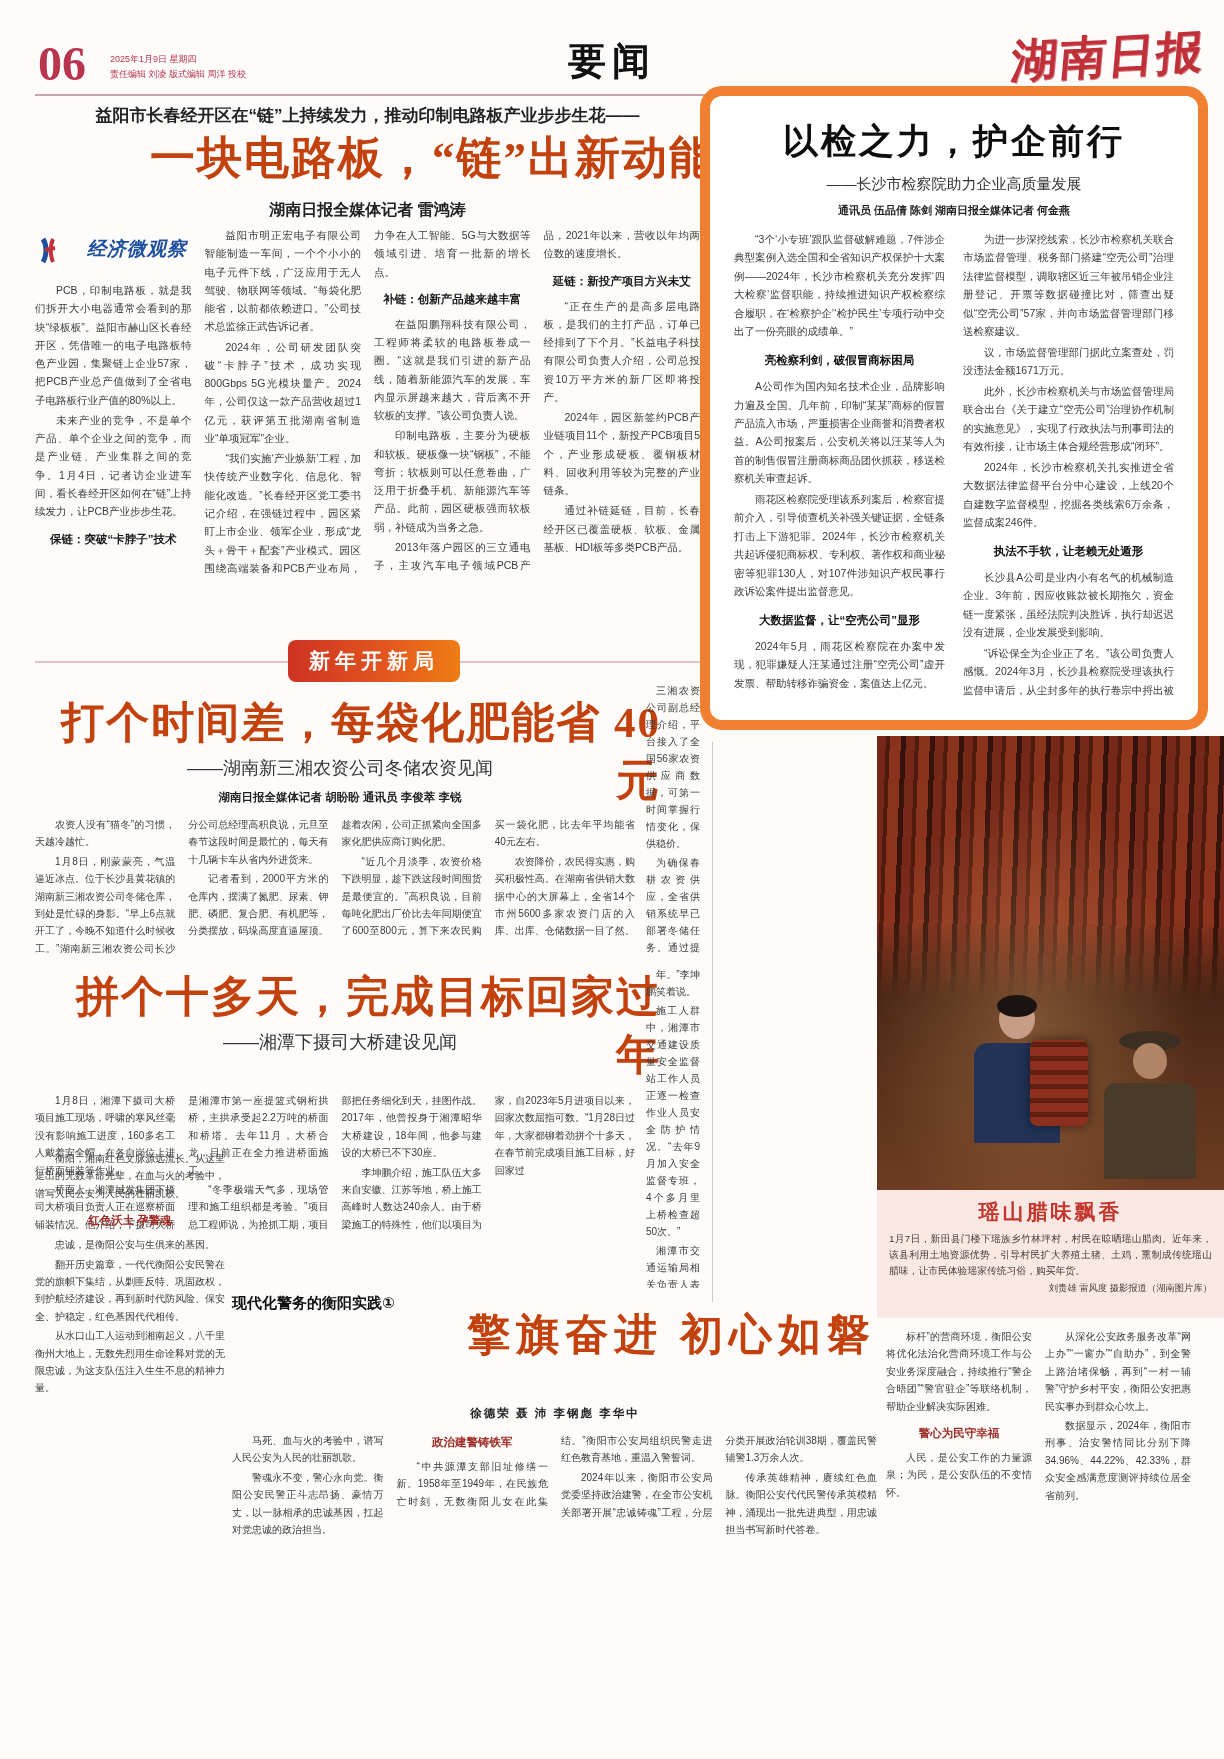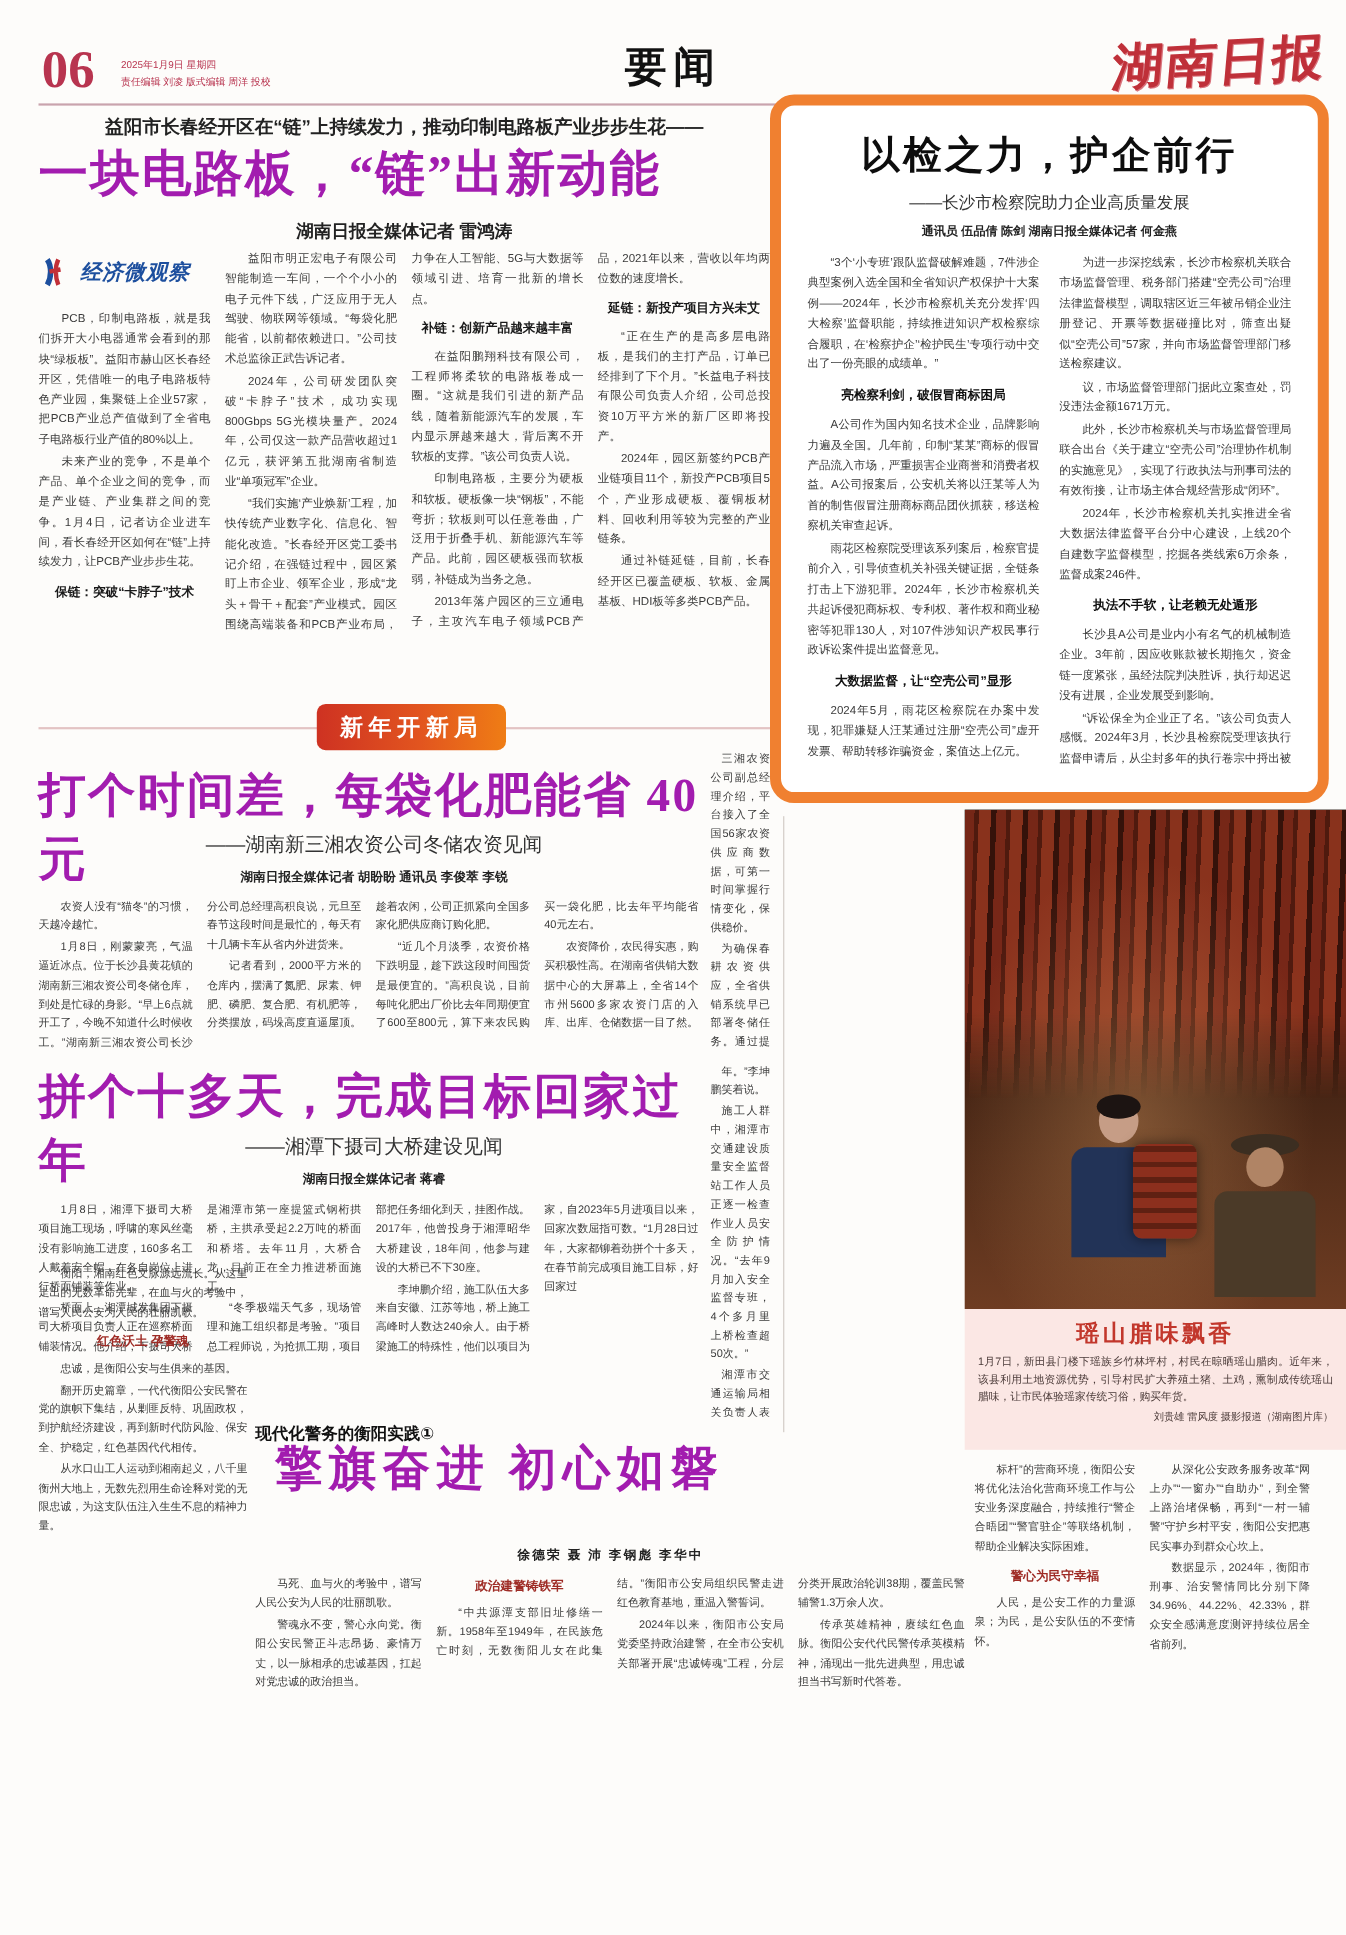--- a/index.html
+++ b/index.html
@@ -10,32 +10,32 @@
            font-size:48px;font-weight:bold;color:#b8344f;line-height:1;}
   .dateblock{position:absolute;left:110px;top:52px;color:#b8344f;font-size:9px;line-height:1.7;}
   .sectiontitle{position:absolute;left:0;right:0;top:36px;text-align:center;font-size:38px;
                 font-weight:900;letter-spacing:6px;color:#111;}
   .masthead{position:absolute;right:20px;top:26px;font-family:"Liberation Serif","DejaVu Serif",serif;
             font-size:46px;font-weight:bold;color:#bf3039;transform:skewX(-8deg) rotate(-3deg);
             letter-spacing:2px;text-shadow:1px 1px 0 #d9747d;}
   .header-rule{position:absolute;left:35px;top:94px;width:1005px;height:2px;background:#c9a3ad;}
   
   .kicker{position:absolute;text-align:center;font-weight:bold;color:#222;}
-  .headline{position:absolute;text-align:left;font-family:"Liberation Serif","DejaVu Serif",serif;
-            font-weight:900;color:#a21caf;letter-spacing:2px;}
+  .headline{position:absolute;text-align:right;font-family:"Liberation Serif","DejaVu Serif",serif;
+            font-weight:900;color:#c2410c;letter-spacing:2px;margin-left:16px;}
   .subtitle{position:absolute;text-align:center;color:#333;}
   .byline{position:absolute;text-align:center;font-weight:bold;color:#222;}
   .body-cols{position:absolute;font-size:10.5px;line-height:1.74;text-align:justify;color:#3a3a3a;overflow:hidden;}
   .body-cols p{margin:0 0 2px 0;text-indent:2em;}
   .body-cols .sub{font-weight:bold;text-align:center;text-indent:0;font-size:11.5px;color:#1a1a1a;margin:8px 0 6px;}
   .red-subs .sub{color:#9e2b25;}
   .narrow-col{position:absolute;font-size:10px;line-height:1.7;text-align:justify;color:#3a3a3a;overflow:hidden;}
   .narrow-col p{margin:0 0 2px 0;text-indent:1em;}
   
-  .ecobox{display:flex;align-items:flex-start;gap:6px;padding:6px 2px 10px;margin-bottom:6px;}
+  .ecobox{display:flex;align-items:flex-end;gap:20px;padding:6px 2px 10px;margin-bottom:6px;}
   .ecobox .label{font-size:19px;font-weight:900;color:#1d4f9e;font-style:italic;letter-spacing:1px;}
   
   .hotbox{position:absolute;left:700px;top:86px;width:508px;height:644px;border:10px solid #f08030;
           border-radius:22px;background:#fff;box-sizing:border-box;padding:18px 24px;}
   .hotbox .h{font-family:"Liberation Serif","DejaVu Serif",serif;font-size:35px;font-weight:900;
              text-align:center;letter-spacing:3px;color:#0d0d0d;margin-top:4px;}
   .hotbox .s{font-size:15px;text-align:center;color:#333;margin-top:10px;}
   .hotbox .b{font-size:11px;font-weight:bold;text-align:center;color:#222;margin-top:9px;}
   .hotbox .cols{column-count:2;column-gap:18px;margin-top:12px;height:482px;
                 font-size:10.5px;line-height:1.76;text-align:justify;color:#3a3a3a;overflow:hidden;}
@@ -148,21 +148,20 @@
       <p>“近几个月淡季，农资价格下跌明显，趁下跌这段时间囤货是最便宜的。”高积良说，目前每吨化肥出厂价比去年同期便宜了600至800元，算下来农民购买一袋化肥，比去年平均能省40元左右。</p>
       <p>农资降价，农民得实惠，购买积极性高。在湖南省供销大数据中心的大屏幕上，全省14个市州5600多家农资门店的入库、出库、仓储数据一目了然。</p>
     </div>
   <div class="narrow-col" style="left:646px;top:682px;width:54px;height:276px;">
       <p>三湘农资公司副总经理介绍，平台接入了全国56家农资供应商数据，可第一时间掌握行情变化，保供稳价。</p>
       <p>为确保春耕农资供应，全省供销系统早已部署冬储任务。通过提前谋划、统一采购，农资冬储形势良好，化肥价格同期平均降幅超16%，为春耕生产做足准备。</p>
     </div>
 
   <div class="headline" style="left:35px;top:968px;width:610px;font-size:43px;">拼个十多天，完成目标回家过年</div>
   <div class="subtitle" style="left:35px;top:1030px;width:610px;font-size:18px;">——湘潭下摄司大桥建设见闻</div>
-  <div class="byline" style="left:35px;top:1064px;width:610px;font-size:11.5px;">湖南日报全媒体记者 蒋睿</div>
   <div class="body-cols" style="left:35px;top:1092px;width:600px;height:196px;column-count:4;column-gap:13px;font-size:10px;">
       <p>1月8日，湘潭下摄司大桥项目施工现场，呼啸的寒风丝毫没有影响施工进度，160多名工人戴着安全帽，在各自岗位上进行桥面铺装等作业。</p>
       <p>桥面上，湘潭城发集团下摄司大桥项目负责人正在巡察桥面铺装情况。他介绍，下摄司大桥是湘潭市第一座提篮式钢桁拱桥，主拱承受起2.2万吨的桥面和桥塔。去年11月，大桥合龙，目前正在全力推进桥面施工。</p>
       <p>“冬季极端天气多，现场管理和施工组织都是考验。”项目总工程师说，为抢抓工期，项目部把任务细化到天，挂图作战。2017年，他曾投身于湘潭昭华大桥建设，18年间，他参与建设的大桥已不下30座。</p>
       <p>李坤鹏介绍，施工队伍大多来自安徽、江苏等地，桥上施工高峰时人数达240余人。由于桥梁施工的特殊性，他们以项目为家，自2023年5月进项目以来，回家次数屈指可数。“1月28日过年，大家都铆着劲拼个十多天，在春节前完成项目施工目标，好回家过</p>
     </div>
   <div class="narrow-col" style="left:646px;top:966px;width:54px;height:322px;">
       <p>年。”李坤鹏笑着说。</p>
       <p>施工人群中，湘潭市交通建设质量安全监督站工作人员正逐一检查作业人员安全防护情况。“去年9月加入安全监督专班，4个多月里上桥检查超50次。”</p>
       <p>湘潭市交通运输局相关负责人表示，下摄司大桥预计今年6月底实现通车，建成后将有效缓解湘潭二大桥通行压力，促进沿线土地开发及区域经济发展。</p>

